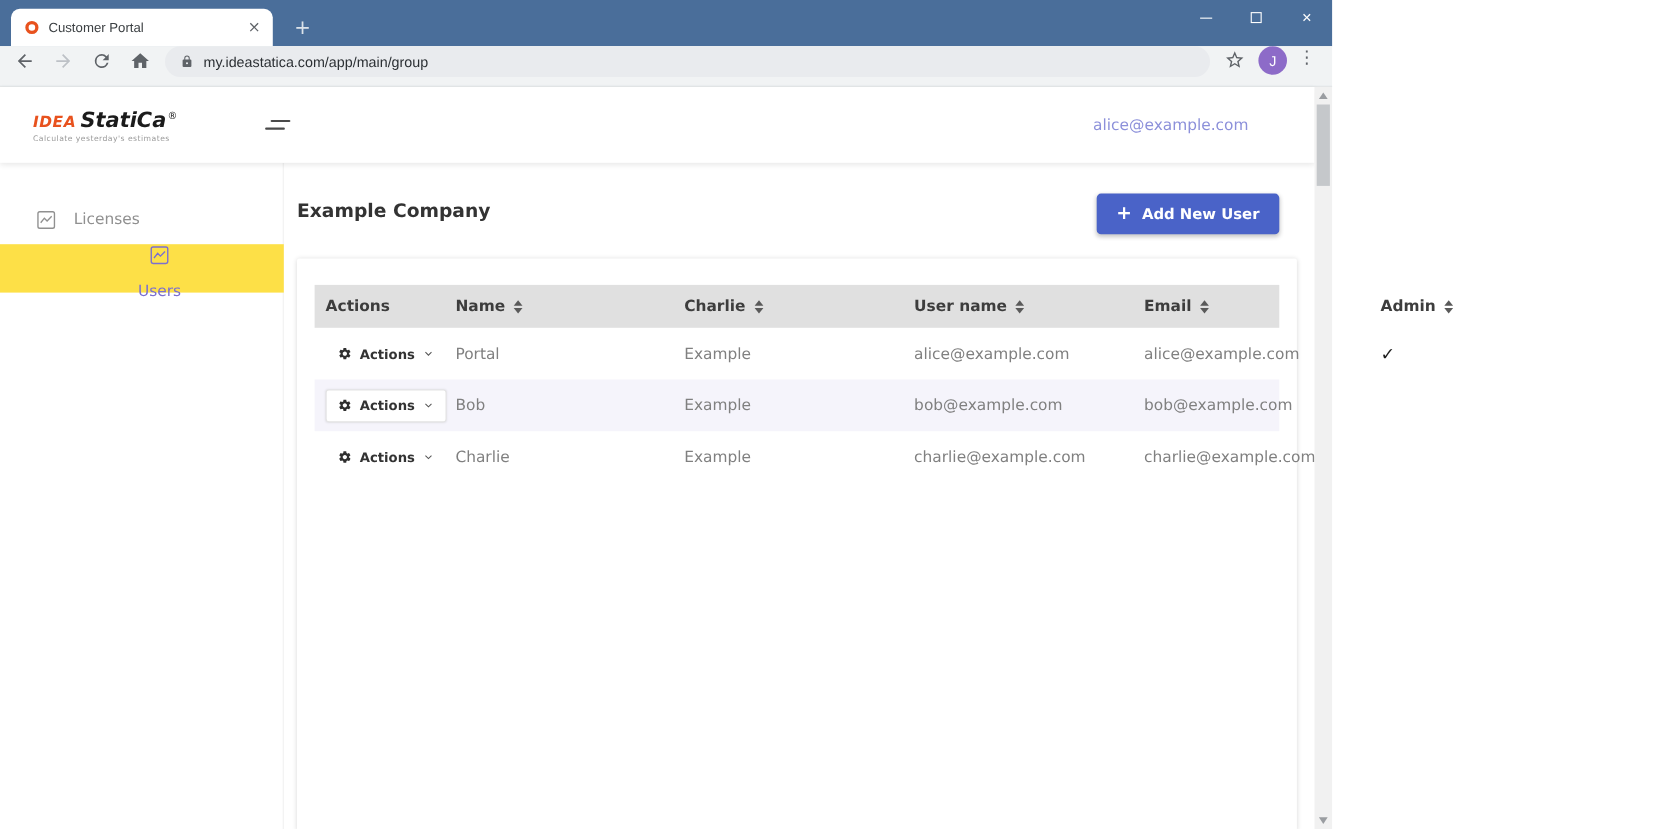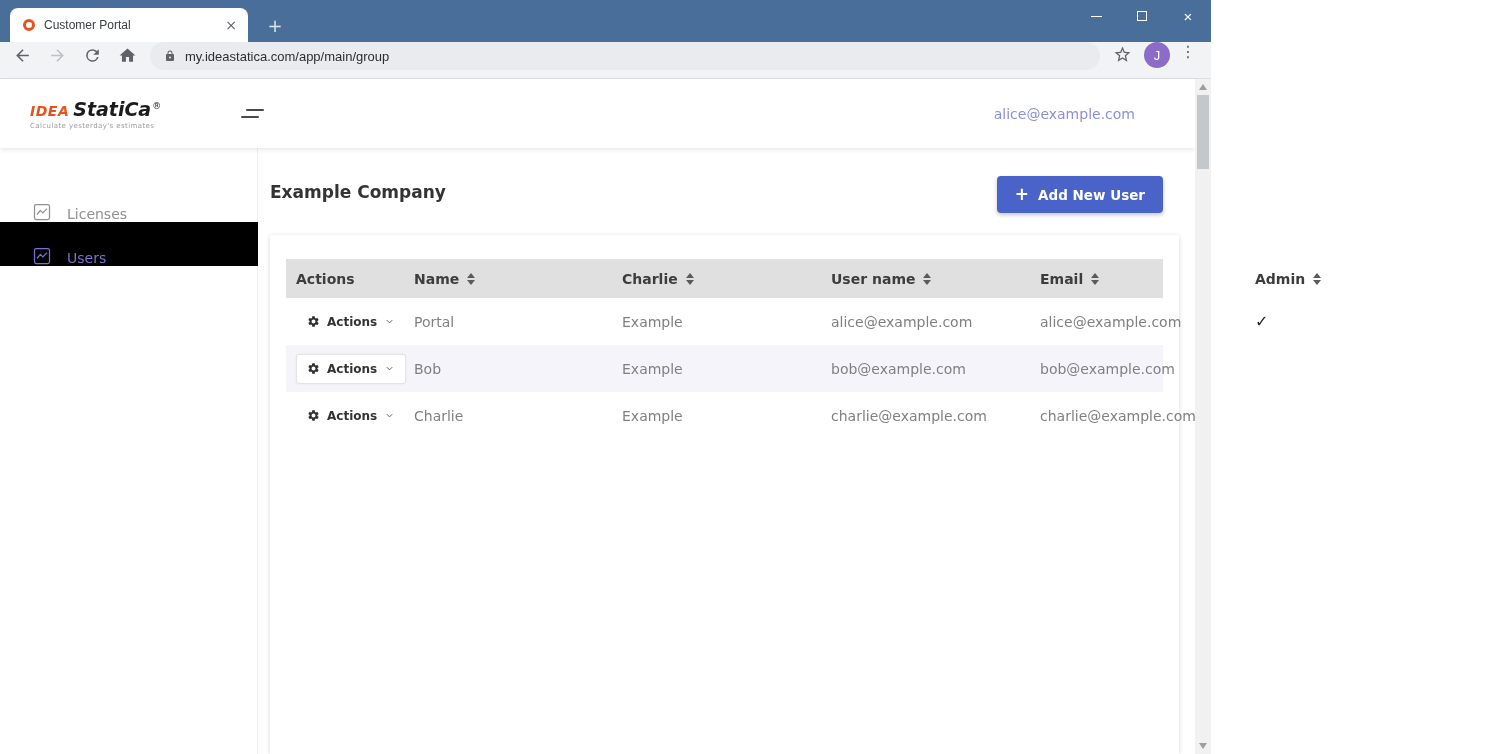--- a/index.html
+++ b/index.html
@@ -60,24 +60,24 @@
   .logo-reg { font-size:9px; color:#1b1b1b; vertical-align:super; margin-left:1px; position:relative; top:-7px; }
   .tagline { font-size:7px; color:#9a9a9a; letter-spacing:0.4px; margin-top:2px; }
   .hamburger { margin-left:80px; width:24px; cursor:pointer; }
   .hamburger .bar { height:2px; background:#4a4a4a; border-radius:1px; }
   .hamburger .bar1 { width:18px; margin-left:5px; }
   .hamburger .bar2 { width:18px; margin-top:5px; }
   .header-email { margin-left:auto; margin-right:60px; color:#8c90da; font-size:14px; cursor:pointer; }
 
   .sidebar { position:absolute; top:69px; left:0; width:258px; bottom:0; background:#fff;
              box-shadow:inset -1px 0 0 #f0f0f0; padding-top:30px; z-index:5; }
-  .side-item { height:44px; display:flex; align-items:flex-end; padding-left:32px; gap:15px;
+  .side-item { height:44px; display:flex; align-items:center; padding-left:32px; gap:15px;
                color:#909090; font-size:14px; cursor:pointer; }
   .side-item svg { width:20px; height:20px; stroke:currentColor; fill:none; stroke-width:1.5; flex:none; }
-  .side-item.active { background:#000000; color:#7b6fd0; }
+  .side-item.active { background:#fde047; color:#7b6fd0;flex-direction:column; }
 
   .main { position:absolute; top:69px; left:258px; right:16px; bottom:0;margin-top:10px; }
   .page-title { position:absolute; left:12px; top:24px; font-size:17px; font-weight:bold; color:#333; }
   .add-btn { position:absolute; right:32px; top:18px; height:37px; padding:0 18px; background:#4a63c8;
              color:#fff; border:none; border-radius:4px; display:flex; align-items:center; gap:9px;
              font-size:13.5px; font-weight:600; cursor:pointer; box-shadow:0 2px 4px rgba(0,0,0,0.22);
              font-family:inherit; }
   .add-plus { font-size:17px; font-weight:bold; line-height:1; }
 
   .card { position:absolute; left:12px; right:16px; top:77px; bottom:0; background:#fff;

